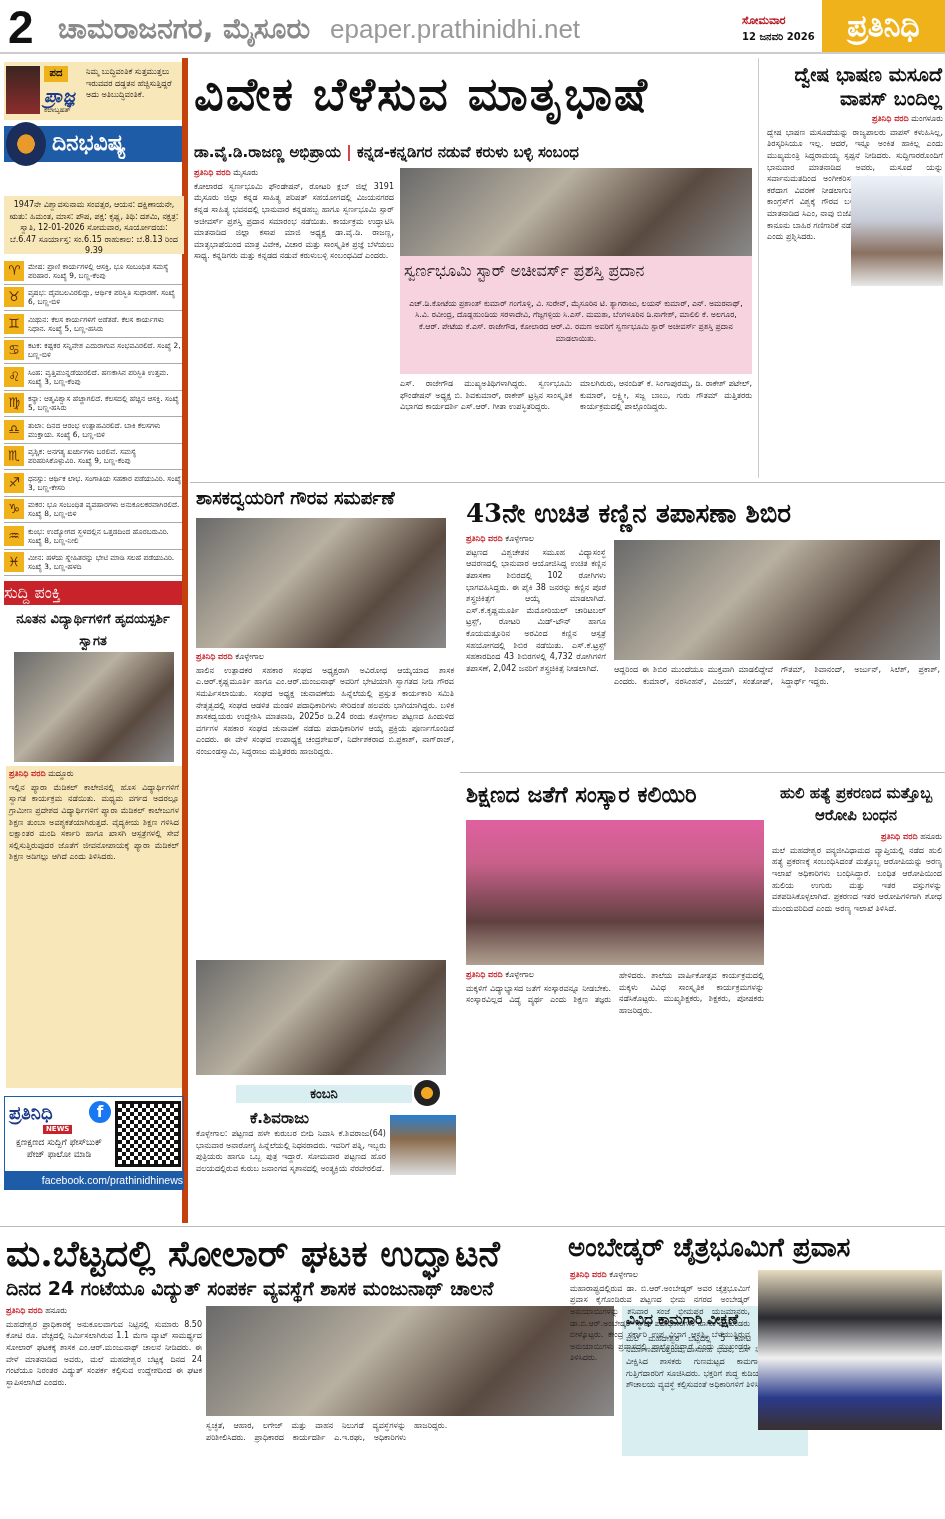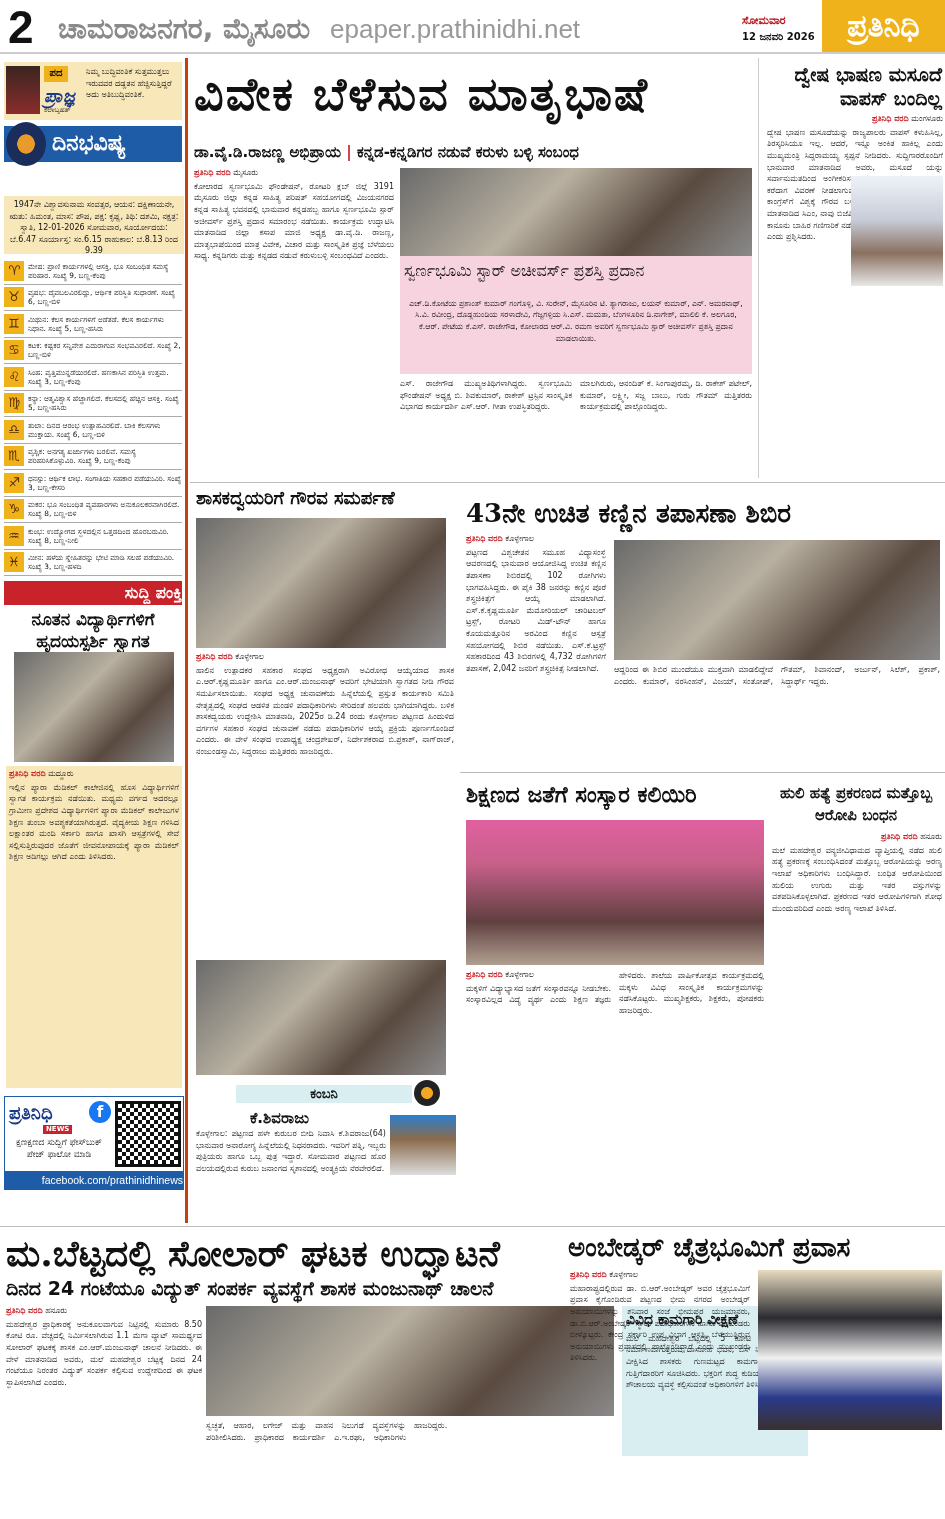--- a/index.html
+++ b/index.html
@@ -5,39 +5,39 @@
 *{box-sizing:border-box;margin:0;padding:0}
 body{width:945px;height:1519px;background:#fff;font-family:"DejaVu Sans",sans-serif;color:#111;position:relative;overflow:hidden;font-size:9px;line-height:1.35}
 .abs{position:absolute}
 .hdr{left:0;top:0;width:945px;height:54px;border-bottom:2px solid #ccc}
 .pgno{left:8px;top:2px;font-size:46px;font-weight:bold;font-family:"Liberation Sans",sans-serif;line-height:50px}
 .hdr-place{left:58px;top:10px;font-size:28px;font-weight:bold;color:#8a8a8a}
 .hdr-url{left:330px;top:12px;font-size:26px;color:#999;font-family:"Liberation Sans",sans-serif}
 .hdr-day{left:742px;top:14px;font-size:11px;color:#b5121b;font-weight:bold}
 .hdr-date{left:742px;top:30px;font-size:10px;font-weight:bold}
 .logo{left:822px;top:0;width:123px;height:52px;background:#f0b21b;color:#fff;font-size:30px;font-weight:bold;text-align:center;line-height:52px}
-.col-left{left:0;top:58px;width:188px;height:1165px;border-right:3px solid #c2410c}
+.col-left{left:0;top:58px;width:188px;height:1165px;border-right:6px solid #c2410c}
 .pada{left:4px;top:4px;width:178px;height:58px;background:#f8e7b8}
 .pada-photo{left:2px;top:4px;width:34px;height:48px;background:linear-gradient(#3a2520,#8b2d2d)}
 .pada-tag{left:40px;top:4px;width:24px;height:16px;background:#f0b21b;font-weight:bold;font-size:10px;text-align:center}
 .pada-word{left:40px;top:22px;font-size:18px;font-weight:bold;color:#1a3a8a;font-style:italic}
 .pada-author{left:40px;top:44px;font-size:7px}
 .pada-text{left:82px;top:4px;width:94px;font-size:8px;line-height:1.45}
 .dina{left:4px;top:68px;width:178px;height:36px;background:#1f5ca8}
 .dina-icon{left:2px;top:-4px;width:40px;height:44px;border-radius:50%;background:radial-gradient(#e89b2a 30%,#1b2d5a 32%)}
 .dina-title{left:48px;top:2px;color:#fff;font-size:22px;font-weight:bold}
 .astro{left:6px;top:108px;font-size:8px;line-height:1.4}
 .astro b{color:#b5121b}
 .panch{left:4px;top:138px;width:180px;height:58px;background:#f8e7b8;font-size:8px;text-align:center;padding:3px;line-height:1.45}
 .rashi{left:4px;top:200px;width:178px}
 .rashi-row{display:flex;height:26.5px;border-bottom:1px solid #aaa;align-items:center;gap:4px}
 .rashi-icon{width:20px;height:20px;background:#f0b21b;color:#5a2a00;font-size:13px;text-align:center;line-height:20px;flex:none}
 .rashi-text{font-size:7.4px;line-height:1.25}
-.sudhi{left:4px;top:523px;width:178px;height:24px;background:#c8232a;color:#fff;font-size:16px;text-align:right;line-height:24px;font-weight:bold}
-.sudhi-title{left:4px;top:550px;width:178px;font-size:17px;font-weight:bold;text-align:center;line-height:22px}
+.sudhi{left:4px;top:523px;width:178px;height:24px;background:#c8232a;color:#fff;font-size:16px;text-align:left;line-height:24px;font-weight:normal}
+.sudhi-title{left:4px;top:550px;width:178px;font-size:13px;font-weight:bold;text-align:center;line-height:22px}
 .photo{background:linear-gradient(135deg,#6a6a6a,#b8b0a0 40%,#5a4a40 70%,#8a8a8a)}
 .byline{font-size:8px;margin-bottom:2px}
 .byline b{color:#c8232a}
 .bodytxt{font-size:8px;line-height:1.45;text-align:justify;color:#222}
 .fbbox{left:4px;top:1038px;width:180px;height:94px;border:1px solid #1f5ca8}
 .fb-logo{left:4px;top:4px;font-size:18px;font-weight:bold;color:#1a3a8a}
 .fb-news{left:38px;top:28px;background:#c8232a;color:#fff;font-size:7px;padding:0 3px;font-weight:bold}
 .fb-icon{left:84px;top:4px;width:22px;height:22px;border-radius:50%;background:#1877f2;color:#fff;font-weight:bold;text-align:center;line-height:22px;font-size:15px}
 .fb-text{left:6px;top:40px;width:96px;font-size:9px;text-align:center;line-height:1.3}
 .qr{left:110px;top:4px;width:66px;height:66px;background:repeating-conic-gradient(#111 0 25%,#fff 0 50%) 0 0/8px 8px;border:3px solid #111}

